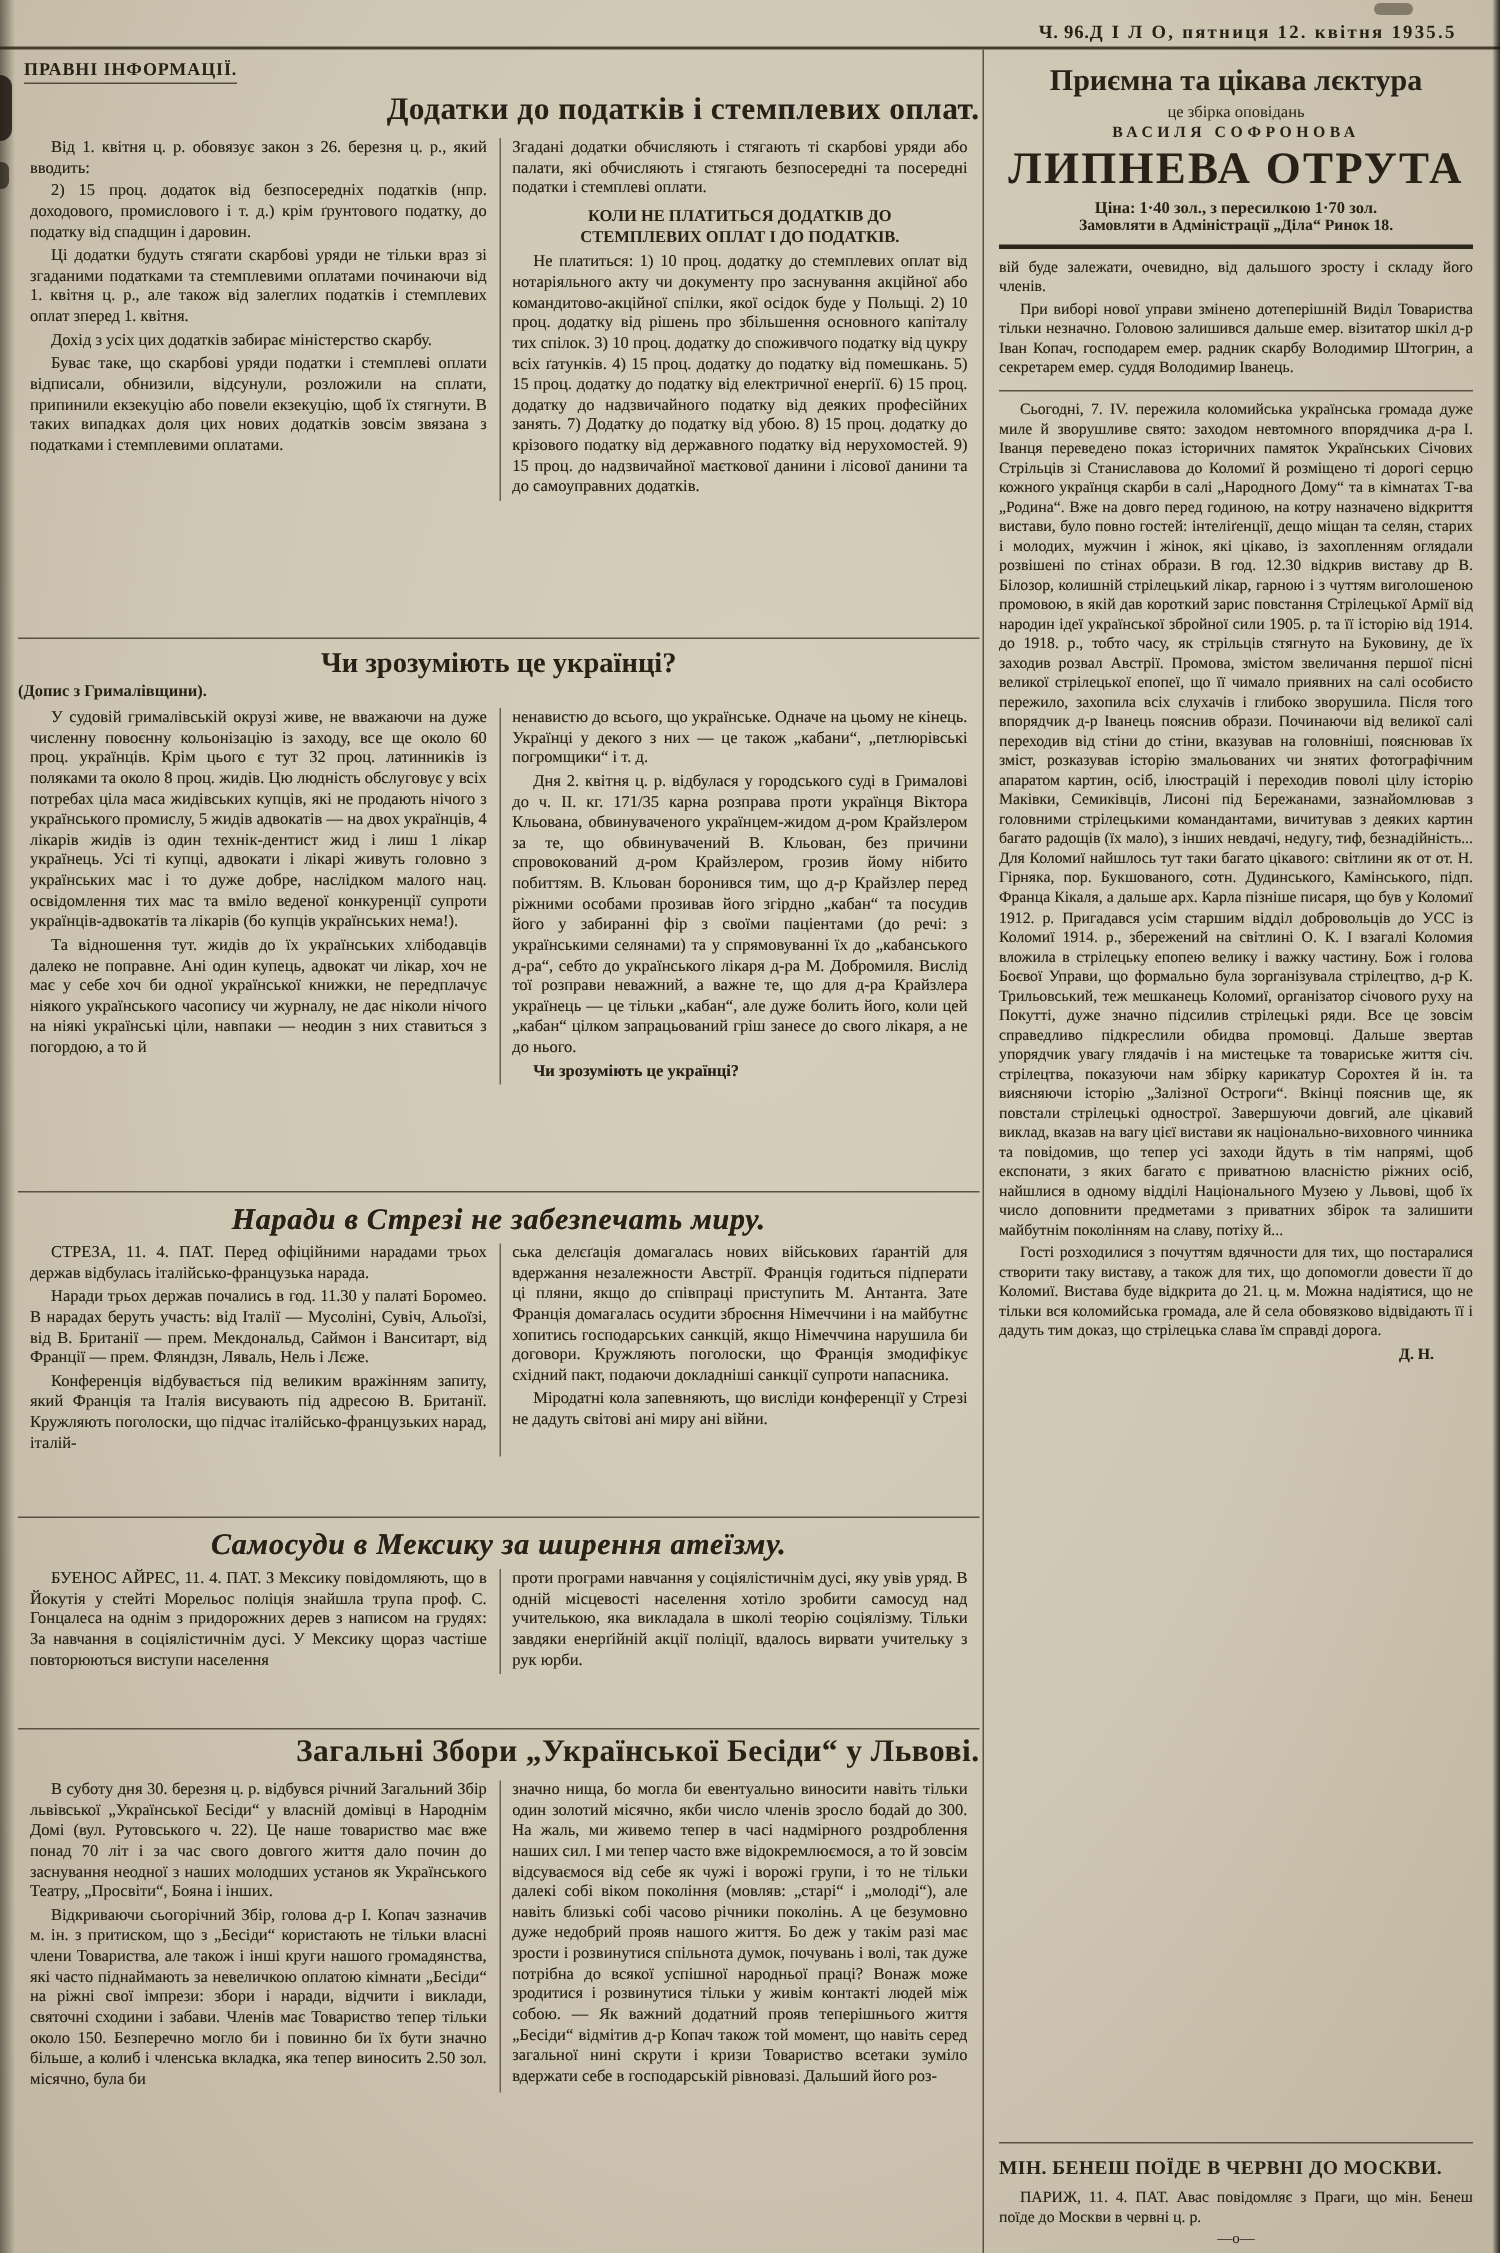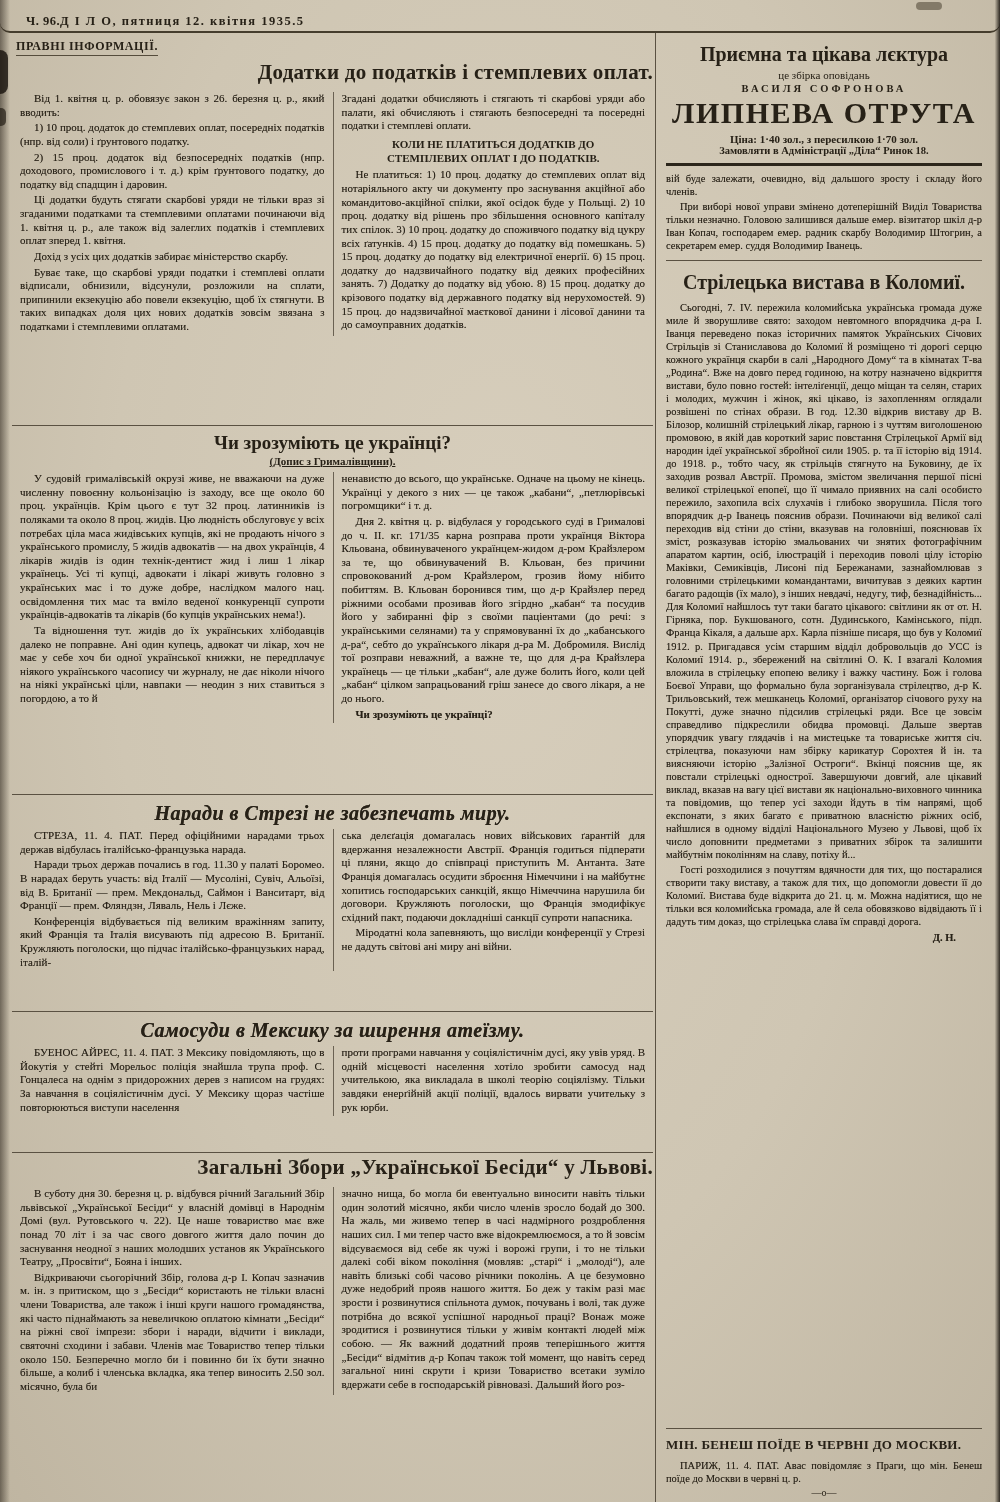--- a/index.html
+++ b/index.html
@@ -18,23 +18,23 @@
   .edge-right { position:absolute; right:0; top:0; width:5px; height:100%;
     background:linear-gradient(to left, rgba(18,14,9,.85), rgba(18,14,9,.05)); z-index:5; }
   .blot1 { position:absolute; left:0; top:50px; width:8px; height:44px;
     background:#1d1812; border-radius:0 8px 8px 0; opacity:.85; z-index:6; }
   .blot2 { position:absolute; left:0; top:108px; width:6px; height:18px;
     background:#241e15; border-radius:0 5px 5px 0; opacity:.7; z-index:6; }
   .smudge-top { position:absolute; right:58px; top:2px; width:26px; height:8px;
     background:#4a4132; border-radius:4px; opacity:.55; z-index:6; }
 
   .masthead {
-    height:24px; display:flex; align-items:flex-end; justify-content:flex-start;
+    height:24px; display:flex; align-items:flex-end; justify-content:flex-end;
     padding:5px 30px 2px 26px; border-bottom:2px solid #453d2d;
-    font-size:12.5px; font-weight:bold; letter-spacing:.5px;border-radius:10px;
+    font-size:12.5px; font-weight:bold; letter-spacing:.5px;
   }
   .masthead .mh-center { letter-spacing:1.5px; }
 
   .content { display:flex; height:1469px; }
   .left-zone {
     width:656px; box-sizing:border-box; border-right:1px solid #5a5142;
     padding:0 2px 0 12px; display:flex; flex-direction:column; overflow:hidden;
   }
   .right-zone {
     flex:1; box-sizing:border-box; padding:0 18px 4px 10px;
@@ -48,21 +48,21 @@
   .sec-stresa { height:216px; }
   .sec-mexico { height:140px; }
   .sec-besida { flex:1; }
 
   .kicker { font-weight:bold; font-size:12px; margin:6px 0 2px 4px; letter-spacing:.6px;
     display:inline-block; border-bottom:1px solid #554c3c; padding-bottom:1px; }
   .headline-xl { text-align:right; font-size:21px; font-weight:bold; margin:2px 0 7px; letter-spacing:.3px; }
   .headline-lg { text-align:center; font-size:19px; font-weight:bold; margin:6px 0 1px; }
   .gothic { text-align:center; font-size:20px; font-weight:bold; font-style:italic;
     letter-spacing:.5px; margin:7px 0 4px; text-shadow:0 0 .4px rgba(30,22,12,.8); }
-  .subtitle { text-align:center; font-size:11px; font-weight:bold; margin:0 0 5px;text-decoration:underline; }
+  .subtitle { font-size:11px; font-weight:bold; margin:0 0 5px; }
   .subhead { text-align:center; font-size:11px; font-weight:bold; margin:4px 10px 3px; line-height:1.3; }
 
   .twocol { display:flex; align-items:stretch; }
   .col { width:50%; box-sizing:border-box; padding:0 8px; }
   .col + .col { border-left:1px solid #6a6152; }
 
   p { margin:0 0 2px; text-indent:14px; font-size:11px; line-height:1.24;
     text-align:justify; text-shadow:0 0 .3px rgba(40,30,20,.45); }
   .noindent { text-indent:0; }
   .closing-q { font-weight:bold; }
@@ -104,21 +104,20 @@
   <div class="content">
 
     <div class="left-zone">
 
       <section class="sec-legal sec-rule">
         <div><span class="kicker">ПРАВНІ ІНФОРМАЦІЇ.</span></div>
         <h1 class="headline-xl">Додатки до податків і стемплевих оплат.</h1>
         <div class="twocol">
           <div class="col">
             <p>Від 1. квітня ц. р. обовязує закон з 26. березня ц. р., який вводить:</p>
-            <p>1) 10 проц. додаток до стемплевих оплат, посередніх податків (нпр. від соли) і ґрунтового податку.</p>
             <p>2) 15 проц. додаток від безпосередніх податків (нпр. доходового, промислового і т. д.) крім ґрунтового податку, до податку від спадщин і даровин.</p>
             <p>Ці додатки будуть стягати скарбові уряди не тільки враз зі згаданими податками та стемплевими оплатами починаючи від 1. квітня ц. р., але також від залеглих податків і стемплевих оплат зперед 1. квітня.</p>
             <p>Дохід з усіх цих додатків забирає міністерство скарбу.</p>
             <p>Буває таке, що скарбові уряди податки і стемплеві оплати відписали, обнизили, відсунули, розложили на сплати, припинили екзекуцію або повели екзекуцію, щоб їх стягнути. В таких випадках доля цих нових додатків зовсім звязана з податками і стемплевими оплатами.</p>
           </div>
           <div class="col">
             <p class="noindent">Згадані додатки обчисляють і стягають ті скарбові уряди або палати, які обчисляють і стягають безпосередні та посередні податки і стемплеві оплати.</p>
             <h3 class="subhead">КОЛИ НЕ ПЛАТИТЬСЯ ДОДАТКІВ ДО СТЕМПЛЕВИХ ОПЛАТ І ДО ПОДАТКІВ.</h3>
             <p>Не платиться: 1) 10 проц. додатку до стемплевих оплат від нотаріяльного акту чи документу про заснування акційної або командитово-акційної спілки, якої осідок буде у Польщі. 2) 10 проц. додатку від рішень про збільшення основного капіталу тих спілок. 3) 10 проц. додатку до споживчого податку від цукру всіх ґатунків. 4) 15 проц. додатку до податку від помешкань. 5) 15 проц. додатку до податку від електричної енерґії. 6) 15 проц. додатку до надзвичайного податку від деяких професійних занять. 7) Додатку до податку від убою. 8) 15 проц. додатку до крізового податку від державного податку від нерухомостей. 9) 15 проц. до надзвичайної маєткової данини і лісової данини та до самоуправних додатків.</p>
           </div>
@@ -197,21 +196,20 @@
       <div class="thick-rule"></div>
 
       <section>
         <p class="noindent">вій буде залежати, очевидно, від дальшого зросту і складу його членів.</p>
         <p>При виборі нової управи змінено дотеперішній Виділ Товариства тільки незначно. Головою залишився дальше емер. візитатор шкіл д-р Іван Копач, господарем емер. радник скарбу Володимир Штогрин, а секретарем емер. суддя Володимир Іванець.</p>
       </section>
 
       <div class="thin-rule"></div>
 
       <section>
-        <h2 class="kol-headline">Стрілецька вистава в Коломиї.</h2>
         <p>Сьогодні, 7. IV. пережила коломийська українська громада дуже миле й зворушливе свято: заходом невтомного впорядчика д-ра І. Іванця переведено показ історичних памяток Українських Січових Стрільців зі Станиславова до Коломиї й розміщено ті дорогі серцю кожного українця скарби в салі „Народного Дому“ та в кімнатах Т-ва „Родина“. Вже на довго перед годиною, на котру назначено відкриття вистави, було повно гостей: інтеліґенції, дещо міщан та селян, старих і молодих, мужчин і жінок, які цікаво, із захопленням оглядали розвішені по стінах образи. В год. 12.30 відкрив виставу др В. Білозор, колишній стрілецький лікар, гарною і з чуттям виголошеною промовою, в якій дав короткий зарис повстання Стрілецької Армії від народин ідеї української збройної сили 1905. р. та її історію від 1914. до 1918. р., тобто часу, як стрільців стягнуто на Буковину, де їх заходив розвал Австрії. Промова, змістом звеличання першої пісні великої стрілецької епопеї, що її чимало приявних на салі особисто пережило, захопила всіх слухачів і глибоко зворушила. Після того впорядчик д-р Іванець пояснив образи. Починаючи від великої салі переходив від стіни до стіни, вказував на головніші, пояснював їх зміст, розказував історію змальованих чи знятих фотографічним апаратом картин, осіб, ілюстрацій і переходив поволі цілу історію Маківки, Семиківців, Лисоні під Бережанами, зазнайомлював з головними стрілецькими командантами, вичитував з деяких картин багато радощів (їх мало), з інших невдачі, недугу, тиф, безнадійність... Для Коломиї найшлось тут таки багато цікавого: світлини як от от. Н. Гірняка, пор. Букшованого, сотн. Дудинського, Камінського, підп. Франца Кікаля, а дальше арх. Карла пізніше писаря, що був у Коломиї 1912. р. Пригадався усім старшим відділ добровольців до УСС із Коломиї 1914. р., збережений на світлині О. К. І взагалі Коломия вложила в стрілецьку епопею велику і важку частину. Бож і голова Боєвої Управи, що формально була зорганізувала стрілецтво, д-р К. Трильовський, теж мешканець Коломиї, організатор січового руху на Покутті, дуже значно підсилив стрілецькі ряди. Все це зовсім справедливо підкреслили обидва промовці. Дальше звертав упорядчик увагу глядачів і на мистецьке та товариське життя січ. стрілецтва, показуючи нам збірку карикатур Сорохтея й ін. та виясняючи історію „Залізної Остроги“. Вкінці пояснив ще, як повстали стрілецькі однострої. Завершуючи довгий, але цікавий виклад, вказав на вагу цієї вистави як національно-виховного чинника та повідомив, що тепер усі заходи йдуть в тім напрямі, щоб експонати, з яких багато є приватною власністю ріжних осіб, найшлися в одному відділі Національного Музею у Львові, щоб їх число доповнити предметами з приватних збірок та залишити майбутнім поколінням на славу, потіху й...</p>
         <p>Гості розходилися з почуттям вдячности для тих, що постаралися створити таку виставу, а також для тих, що допомогли довести її до Коломиї. Вистава буде відкрита до 21. ц. м. Можна надіятися, що не тільки вся коломийська громада, але й села обовязково відвідають її і дадуть тим доказ, що стрілецька слава їм справді дорога.</p>
         <p class="sig">Д. Н.</p>
       </section>
 
       <section class="benes">
         <div class="thin-rule"></div>
         <h3 class="benes-headline">МІН. БЕНЕШ ПОЇДЕ В ЧЕРВНІ ДО МОСКВИ.</h3>
         <p>ПАРИЖ, 11. 4. ПАТ. Авас повідомляє з Праги, що мін. Бенеш поїде до Москви в червні ц. р.</p>
         <div class="footer-mark">—о—</div>

